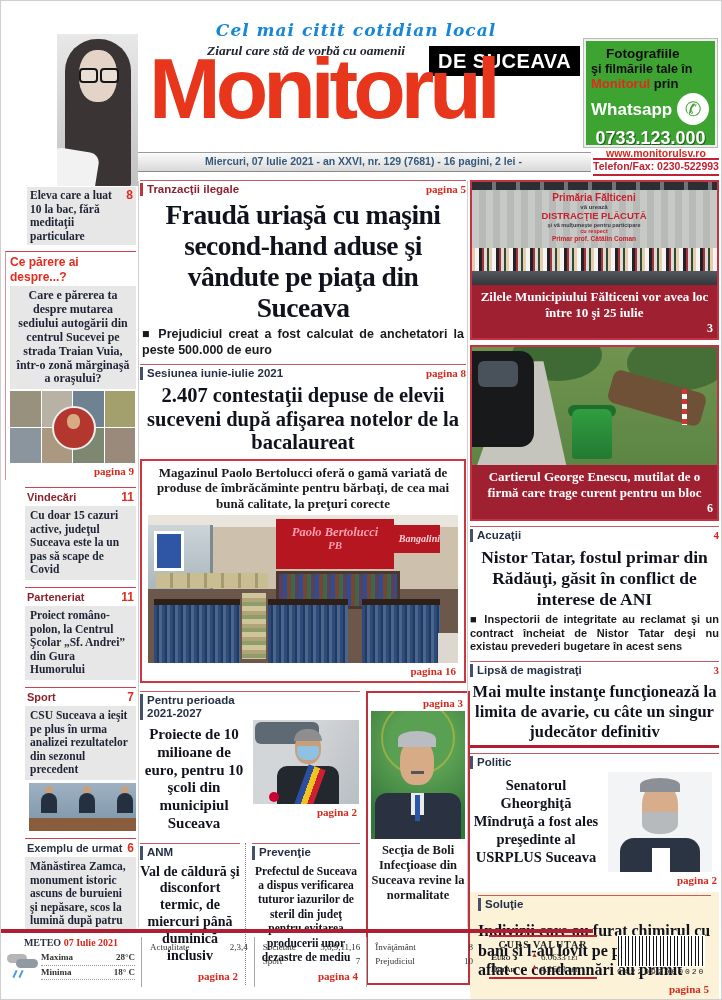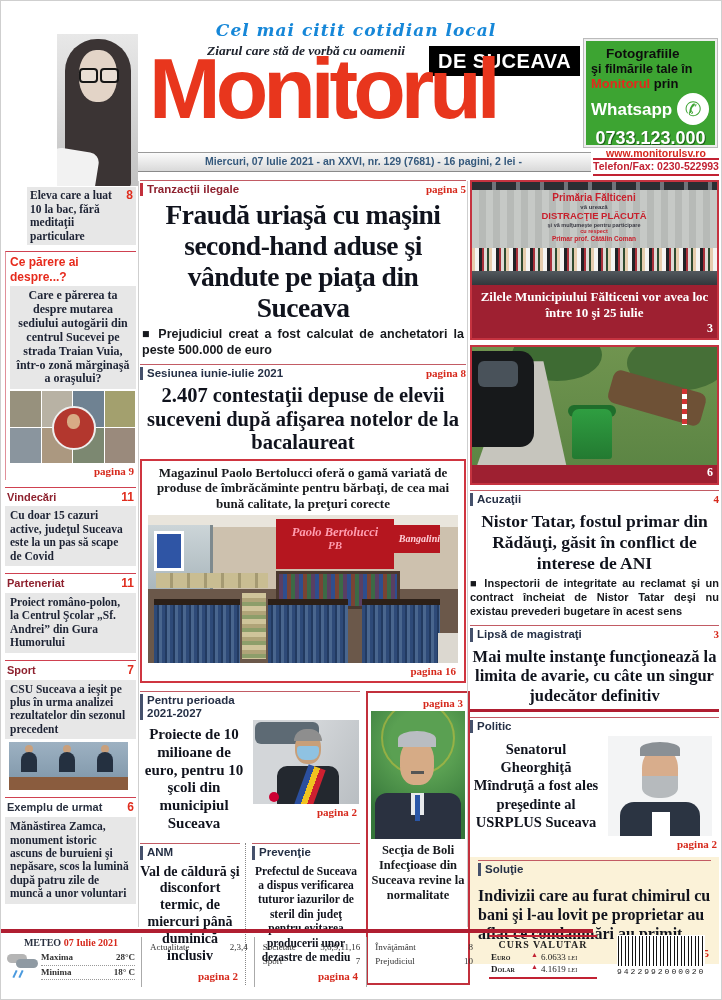--- a/index.html
+++ b/index.html
@@ -51,21 +51,21 @@
   .sb-page{font:bold 12px/1.1 "Liberation Sans",sans-serif;color:#e02d1e;margin-left:3px;}
   .poll{border-top:1.5px solid #cf4150;border-left:1px solid #e0909a;padding:3px 0 0 4px;margin-bottom:7px;}
   .poll-kick{font:bold 12px/1.2 "Liberation Sans",sans-serif;color:#e62a1c;margin-bottom:2px;}
   .poll-q{background:#e7e7e7;font:bold 12px/1.16 "Liberation Serif",serif;color:#1d2334;text-align:center;padding:3px 4px;}
   .collage{position:relative;width:125px;height:72px;margin-top:2px;display:grid;
     grid-template-columns:repeat(4,1fr);grid-template-rows:1fr 1fr;gap:1px;background:#fff;}
   .tile{width:100%;height:100%;}
   .ccirc{position:absolute;left:42px;top:15px;width:40px;height:40px;border-radius:50%;background:#b3372e;border:2px solid #eee;}
   .ccirc .f{position:absolute;left:13px;top:6px;width:13px;height:15px;background:#d8ab85;border-radius:45%;}
   .pag-right{text-align:right;font:bold 11px/1.3 "Liberation Serif",serif;color:#d6291c;padding:1px 2px;}
-  .sb-sec{border-top:1.5px solid #cf4150;padding-top:2px;margin:0 0 7px 0;}
+  .sb-sec{border-top:1.5px solid #cf4150;padding-top:2px;margin:0 0 7px 20px;}
   .sb-kick{display:flex;justify-content:space-between;font:bold 11px/1.25 "Liberation Sans",sans-serif;padding:1px 2px 2px;}
   .sb-kick .k{color:#8e212e;} .sb-kick.dark .k{color:#2a3140;}
   .sb-body{background:#e7e7e7;padding:3px 5px;font:bold 11.5px/1.17 "Liberation Serif",serif;color:#1d2334;}
   .photo{position:relative;overflow:hidden;}
   .press{width:119px;height:48px;margin:3px 0 0 4px;background:linear-gradient(#9db1c2,#7b93a6);}
   .press .fig{position:absolute;top:10px;width:16px;height:20px;background:#243040;border-radius:8px 8px 0 0;}
   .press .hd{position:absolute;top:3px;width:8px;height:8px;border-radius:50%;background:#c9a07c;}
   .press .tbl{position:absolute;bottom:0;left:0;right:0;height:13px;background:#8a5c3e;}
 
   
@@ -432,20 +432,21 @@
         <div class="tree1"></div>
         <div class="tree2"></div>
         <div class="path"></div>
         <div class="trench"></div>
         <div class="car"></div>
         <div class="carwin"></div>
         <div class="pole"></div>
         <div class="binlid"></div>
         <div class="bin"></div>
       </div>
+      <div class="rcap">Cartierul George Enescu, mutilat de o firmă care trage curent pentru un bloc</div>
       <div class="rpg">6</div>
     </div>
 
     <div class="rstory">
       <div class="krow">
         <span class="kick">Acuzaţii</span>
         <span class="pagref">4</span>
       </div>
       <div class="hl">Nistor Tatar, fostul primar din Rădăuţi, găsit în conflict de interese de ANI</div>
       <div class="rsub">■ Inspectorii de integritate au reclamat şi un contract încheiat de Nistor Tatar deşi nu existau prevederi bugetare în acest sens</div>

